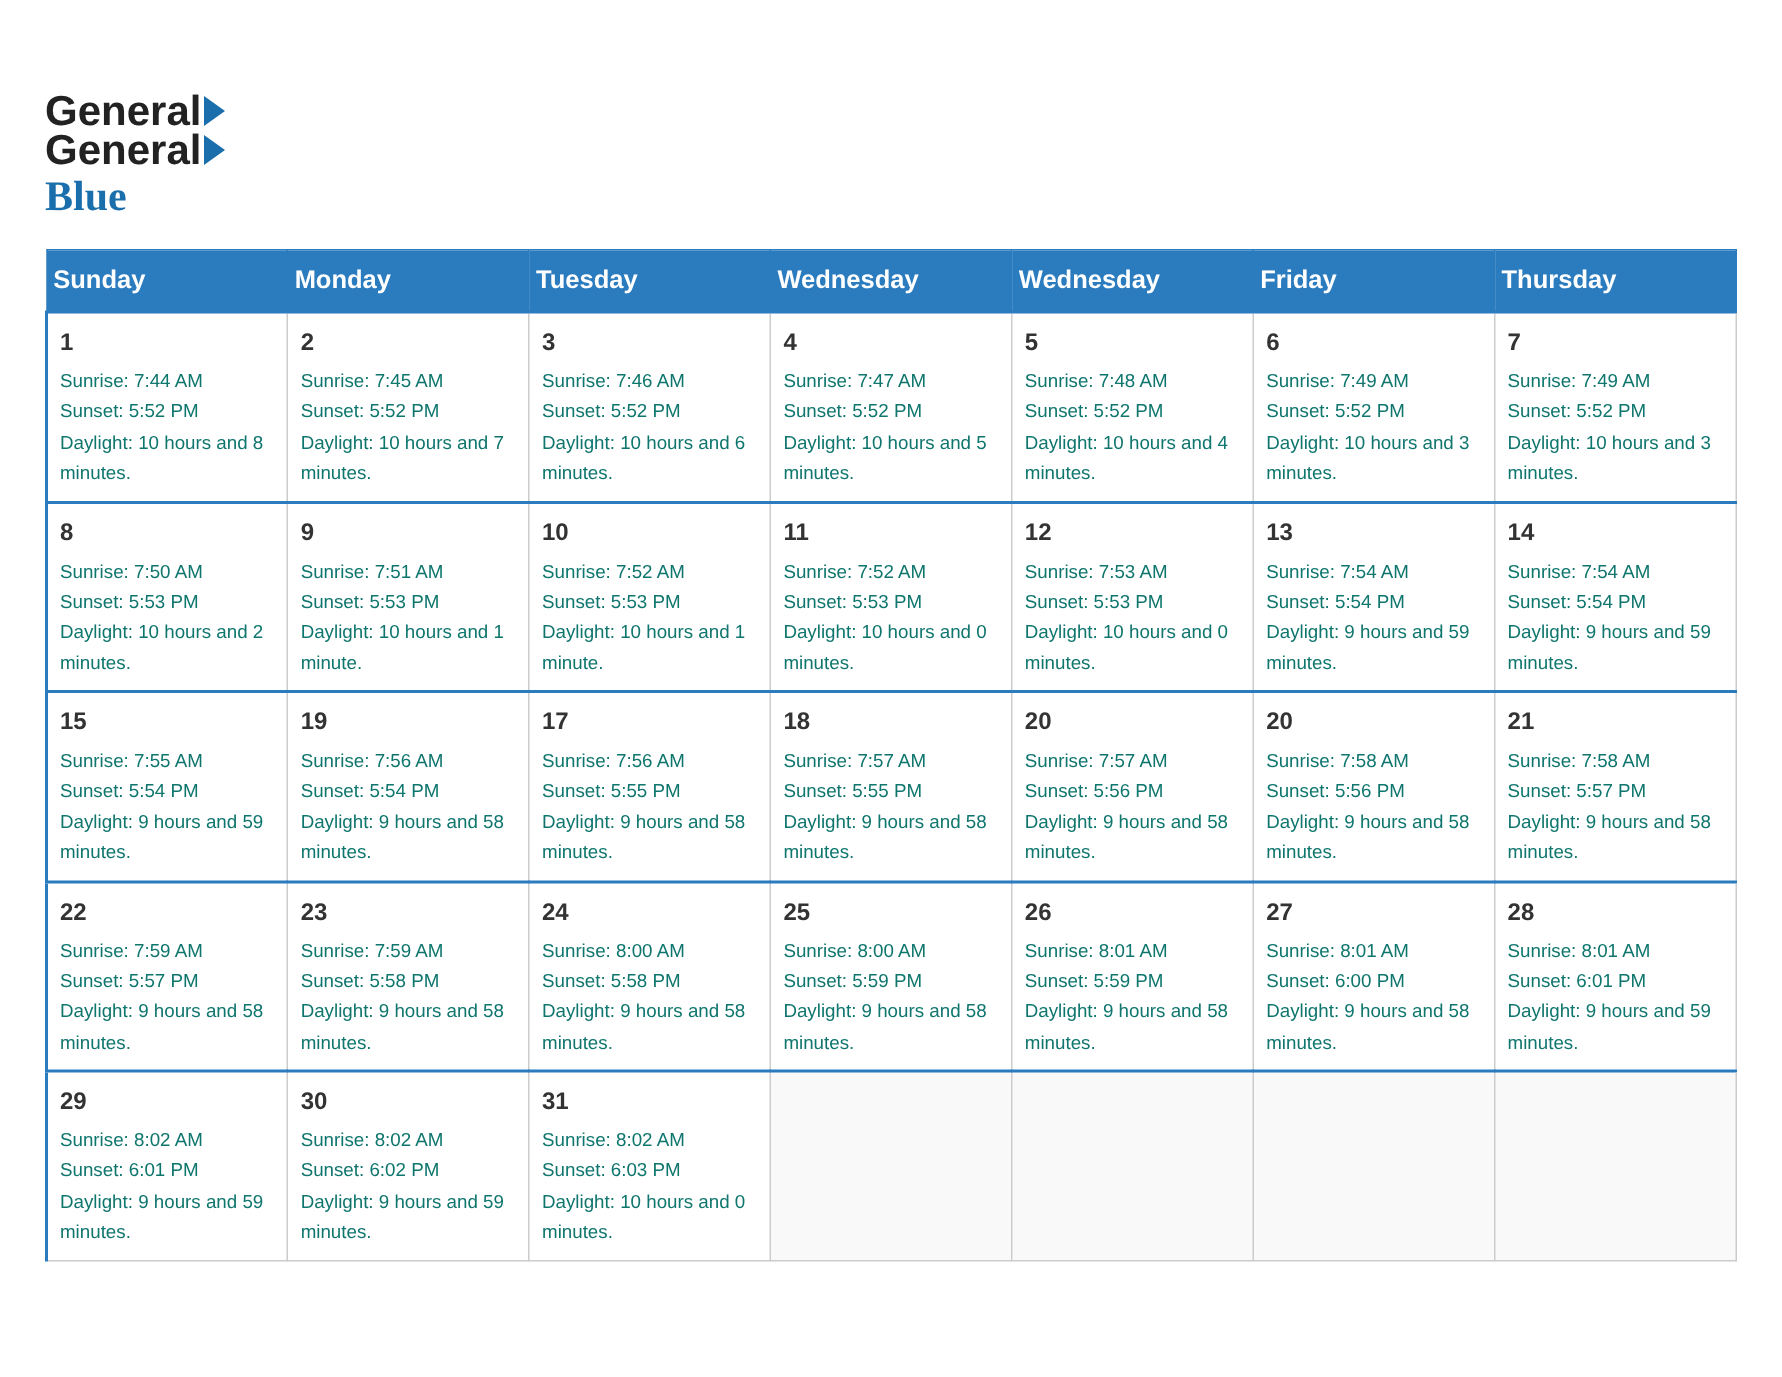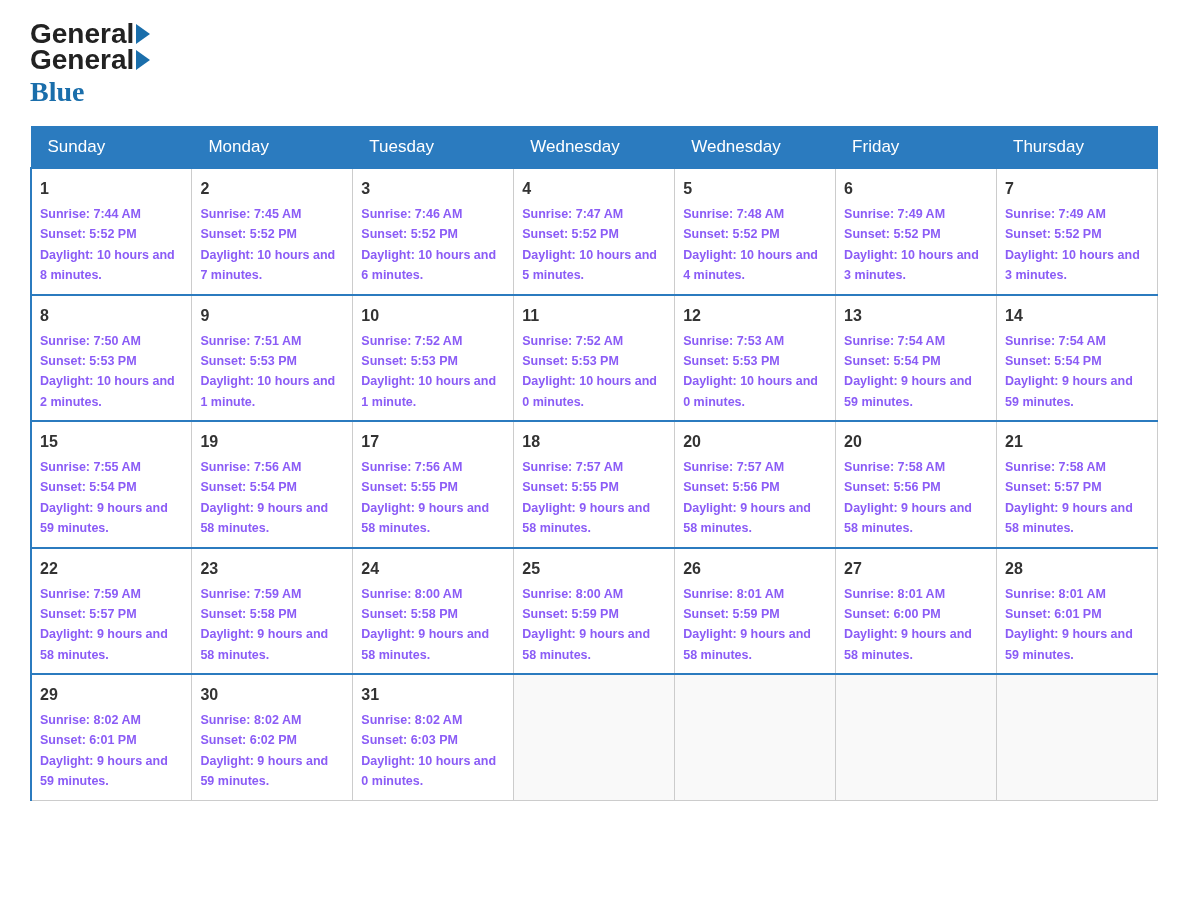--- a/index.html
+++ b/index.html
@@ -14,20 +14,21 @@
     .header {
       display: flex;
       justify-content: space-between;
       align-items: flex-start;
       margin-bottom: 18px;
     }
     .logo {
       display: flex;
       flex-direction: column;
       align-items: flex-start;
+      margin-top: 40px;
     }
     .logo-text {
       font-size: 28px;
       font-weight: bold;
       color: #222;
       line-height: 1;
       display: flex;
       align-items: center;
     }
     .logo-general { color: #222; }
@@ -62,23 +63,23 @@
       margin-top: 4px;
     }
     table {
       width: 100%;
       border-collapse: collapse;
       table-layout: fixed;
     }
     thead tr th {
       background-color: #2b7bbf;
       color: #fff;
-      padding: 10px 16px;
+      padding: 10px 4px;
       font-size: 17px;
-      font-weight: normal;
+      font-weight: bold;
       text-align: left;
       border: 1px solid #2b7bbf;
     }
     tbody tr td {
       vertical-align: top;
       padding: 8px 8px;
       border: 1px solid #ccc;
       font-size: 13px;
       line-height: 1.5;
       height: 110px;
@@ -88,23 +89,22 @@
       border-left: 2px solid #2b7bbf;
     }
     .day-num {
       font-size: 16px;
       font-weight: bold;
       display: block;
       margin-bottom: 3px;
     }
     .day-info {
       font-size: 12.5px;
-      color: #8b5cf6;
+      color: #0f766e;
       line-height: 1.55;
-      font-weight: bold;
     }
     tbody tr {
       border-top: 2px solid #2b7bbf;
     }
     td.empty {
       background: #f9f9f9;
     }
   </style>
 </head>
 <body>

